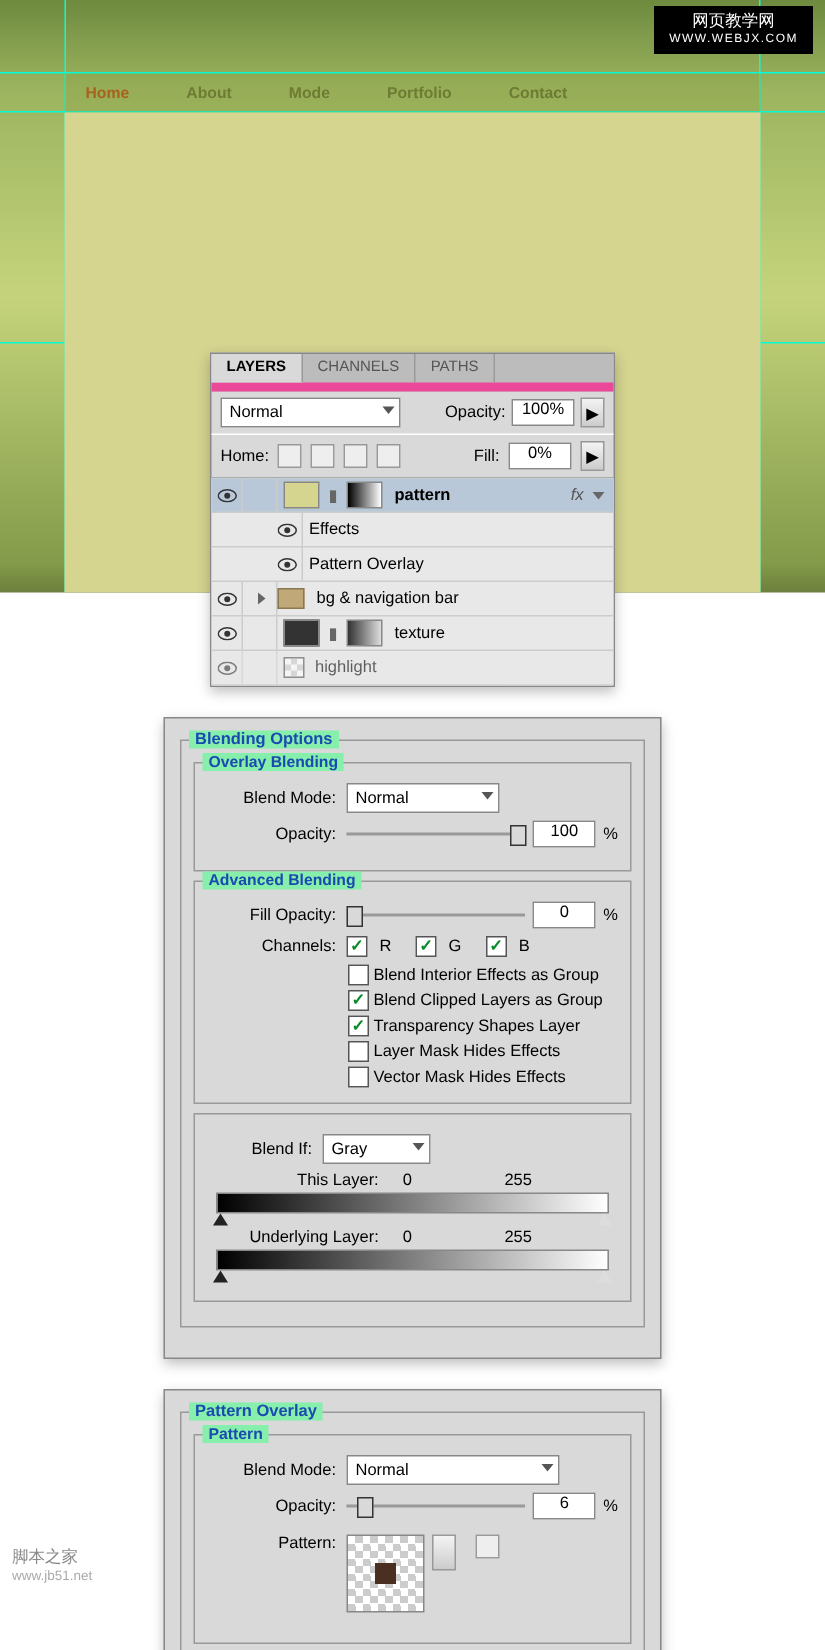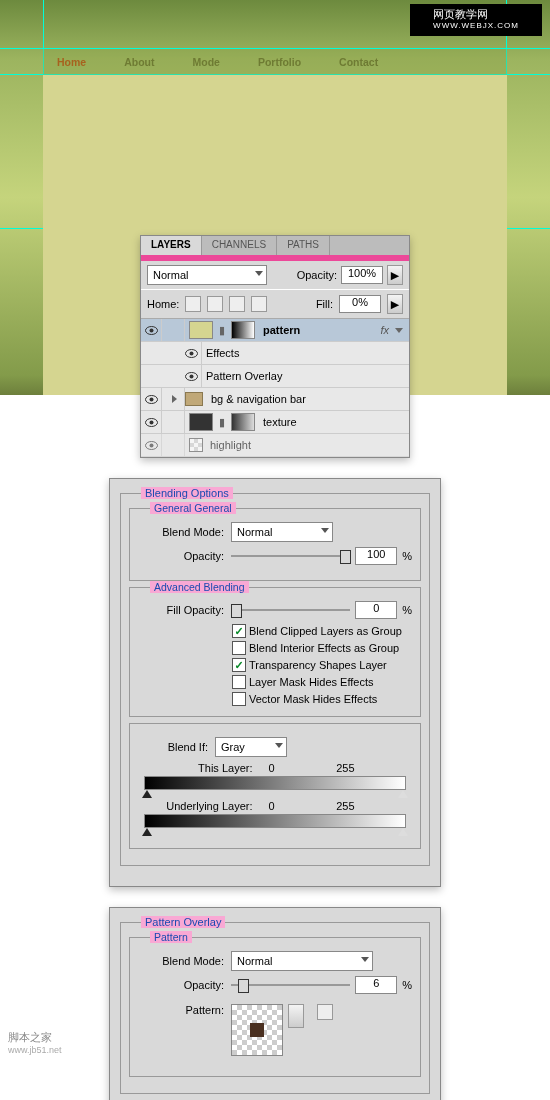--- a/index.html
+++ b/index.html
@@ -1,21 +1,21 @@
 <!DOCTYPE html>
 <html><head>
 <meta charset="utf-8">
 <style>
 body{margin:0;font-family:Tahoma,Arial,sans-serif;font-size:11px;background:#fff;width:550px}
 .header-area{height:395px;background:linear-gradient(180deg,#6d8a3e 0%,#9cb45f 15%,#c5d47c 50%,#839b4a 95%,#6d7f3c 100%);position:relative;overflow:hidden}
 .vguide{position:absolute;width:1px;height:100%;background:#00ffd8;top:0}
 .hguide{position:absolute;height:1px;width:100%;background:#00ffd8;left:0}
 .logo-cn{position:absolute;top:8px;left:8px;color:#33402a;font-size:12px;font-weight:bold}
 .logo-cn .url{font-size:10px;color:#4a5a35;margin-left:6px}
-.logo-box{position:absolute;top:4px;right:8px;background:#000;color:#fff;padding:4px 23px;font-size:11px;text-align:left;line-height:12px}
+.logo-box{position:absolute;top:4px;right:8px;background:#000;color:#fff;padding:4px 10px;font-size:11px;text-align:center;line-height:12px}
 .logo-box .sm{font-size:8px;letter-spacing:1px}
 .nav{position:absolute;top:49px;left:43px;right:43px;height:26px;display:flex;align-items:center;padding-left:14px;background:rgba(140,160,70,.3)}
 .nav a{color:#6e7b33;font-size:10.5px;font-weight:bold;margin-right:38px}
 .nav a.active{color:#a7621e}
 .content{position:absolute;top:75px;left:43px;right:43px;bottom:0;background:#d5d590}
 .cred-bl{position:absolute;top:1030px;left:8px;font-size:11px;color:#888}
 .cred-bl .sm{font-size:9px;color:#aaa}
 
 .panel{background:#d9d9d9;border:1px solid #888;box-shadow:0 3px 8px rgba(0,0,0,.25);margin:0 auto;position:relative}
 .layers-panel{width:268px;margin-top:-160px;margin-left:140px;z-index:2}
@@ -45,21 +45,21 @@
 .lname{flex:1;padding-left:4px}
 .lname.bold{font-weight:bold}
 .fx{color:#555;font-style:italic;margin-right:4px}
 .tri{width:0;height:0;border-left:4px solid transparent;border-right:4px solid transparent;border-top:5px solid #666;display:inline-block;margin-left:2px}
 .tri.r{border-top:4px solid transparent;border-bottom:4px solid transparent;border-left:5px solid #666;border-right:none}
 .sub{padding-left:40px}
 .folder{width:16px;height:12px;background:#c0a878;border:1px solid #8a7850}
 
 .opts-panel{width:310px;margin:20px auto 0;padding:8px 10px 14px}
 .fieldset{border:1px solid #999;margin:6px 0;padding:8px 8px 10px;position:relative}
-.legend{position:absolute;top:-7px;left:20px;background:#f9a8d4;padding:0 4px;color:#1a4ab0;font-weight:normal;font-size:11px}
+.legend{position:absolute;top:-7px;left:5px;background:#86efac;padding:0 4px;color:#1a4ab0;font-weight:bold;font-size:11px}
 .legend.sub{color:#1a4ab0;font-size:10.5px}
 .form-row{display:flex;align-items:center;margin:5px 0;gap:5px}
 .label-r{width:86px;text-align:right;padding-right:2px}
 .slider{flex:1;height:12px;position:relative}
 .slider-track{height:2px;background:#999;position:absolute;top:5px;left:0;right:0}
 .slider-thumb{width:9px;height:12px;background:#d9d9d9;border:1px solid #333;position:absolute;top:0}
 .chk{width:12px;height:12px;border:1px solid #555;background:#fff;display:inline-flex;align-items:center;justify-content:center;margin-right:3px}
 .chk.on::after{content:"✓";color:#0a8a2a;font-size:11px;font-weight:bold;line-height:10px}
 .chk-row{margin-left:94px;display:flex;align-items:center;margin-top:3px}
 .blend-track{height:12px;background:linear-gradient(90deg,#000,#fff);border:1px solid #888;margin:2px 6px 10px;position:relative}
@@ -200,21 +200,21 @@
       <div class="thumb chk"></div>
       <div class="lname">highlight</div>
     </div>
   </div>
 </div>
 
 <div class="panel opts-panel">
   <div class="fieldset">
     <div class="legend">Blending Options</div>
     <div class="fieldset">
-      <div class="legend sub">General General</div>
+      <div class="legend sub">Overlay Blending</div>
       <div class="form-row">
         <div class="label-r">Blend Mode:</div>
         <div class="select" style="width:90px">
             <span>Normal</span>
             <span class="arr"></span>
           </div>
       </div>
       <div class="form-row">
         <div class="label-r">Opacity:</div>
         <div class="slider">
@@ -229,27 +229,33 @@
       <div class="legend sub">Advanced Blending</div>
       <div class="form-row">
         <div class="label-r">Fill Opacity:</div>
         <div class="slider">
             <div class="slider-track"></div>
             <div class="slider-thumb" style="left:0"></div>
           </div>
         <div class="input-num">0</div>
         <span>%</span>
       </div>
+      <div class="form-row">
+        <div class="label-r">Channels:</div>
+        <span class="chk on"></span><span>R</span>&nbsp;&nbsp;
+        <span class="chk on"></span><span>G</span>&nbsp;&nbsp;
+        <span class="chk on"></span><span>B</span>
+      </div>
+      <div class="chk-row">
+          <span class="chk"></span>
+          <span>Blend Interior Effects as Group</span>
+        </div>
       <div class="chk-row">
           <span class="chk on"></span>
           <span>Blend Clipped Layers as Group</span>
-        </div>
-      <div class="chk-row">
-          <span class="chk"></span>
-          <span>Blend Interior Effects as Group</span>
         </div>
       <div class="chk-row">
           <span class="chk on"></span>
           <span>Transparency Shapes Layer</span>
         </div>
       <div class="chk-row">
           <span class="chk"></span>
           <span>Layer Mask Hides Effects</span>
         </div>
       <div class="chk-row">

